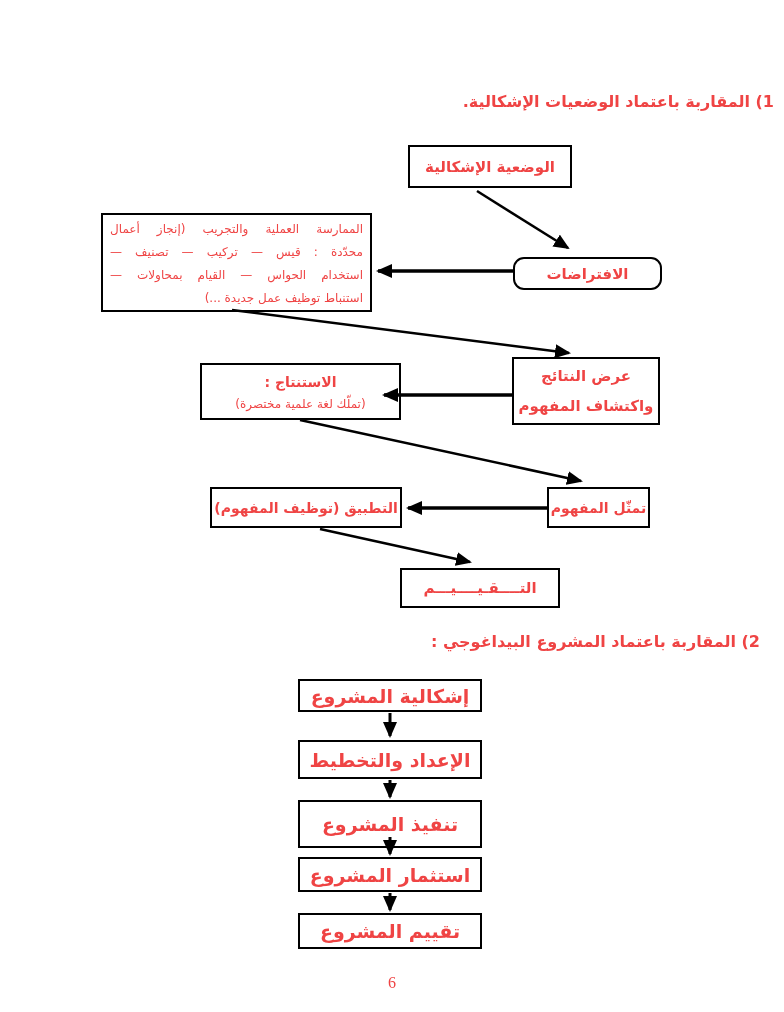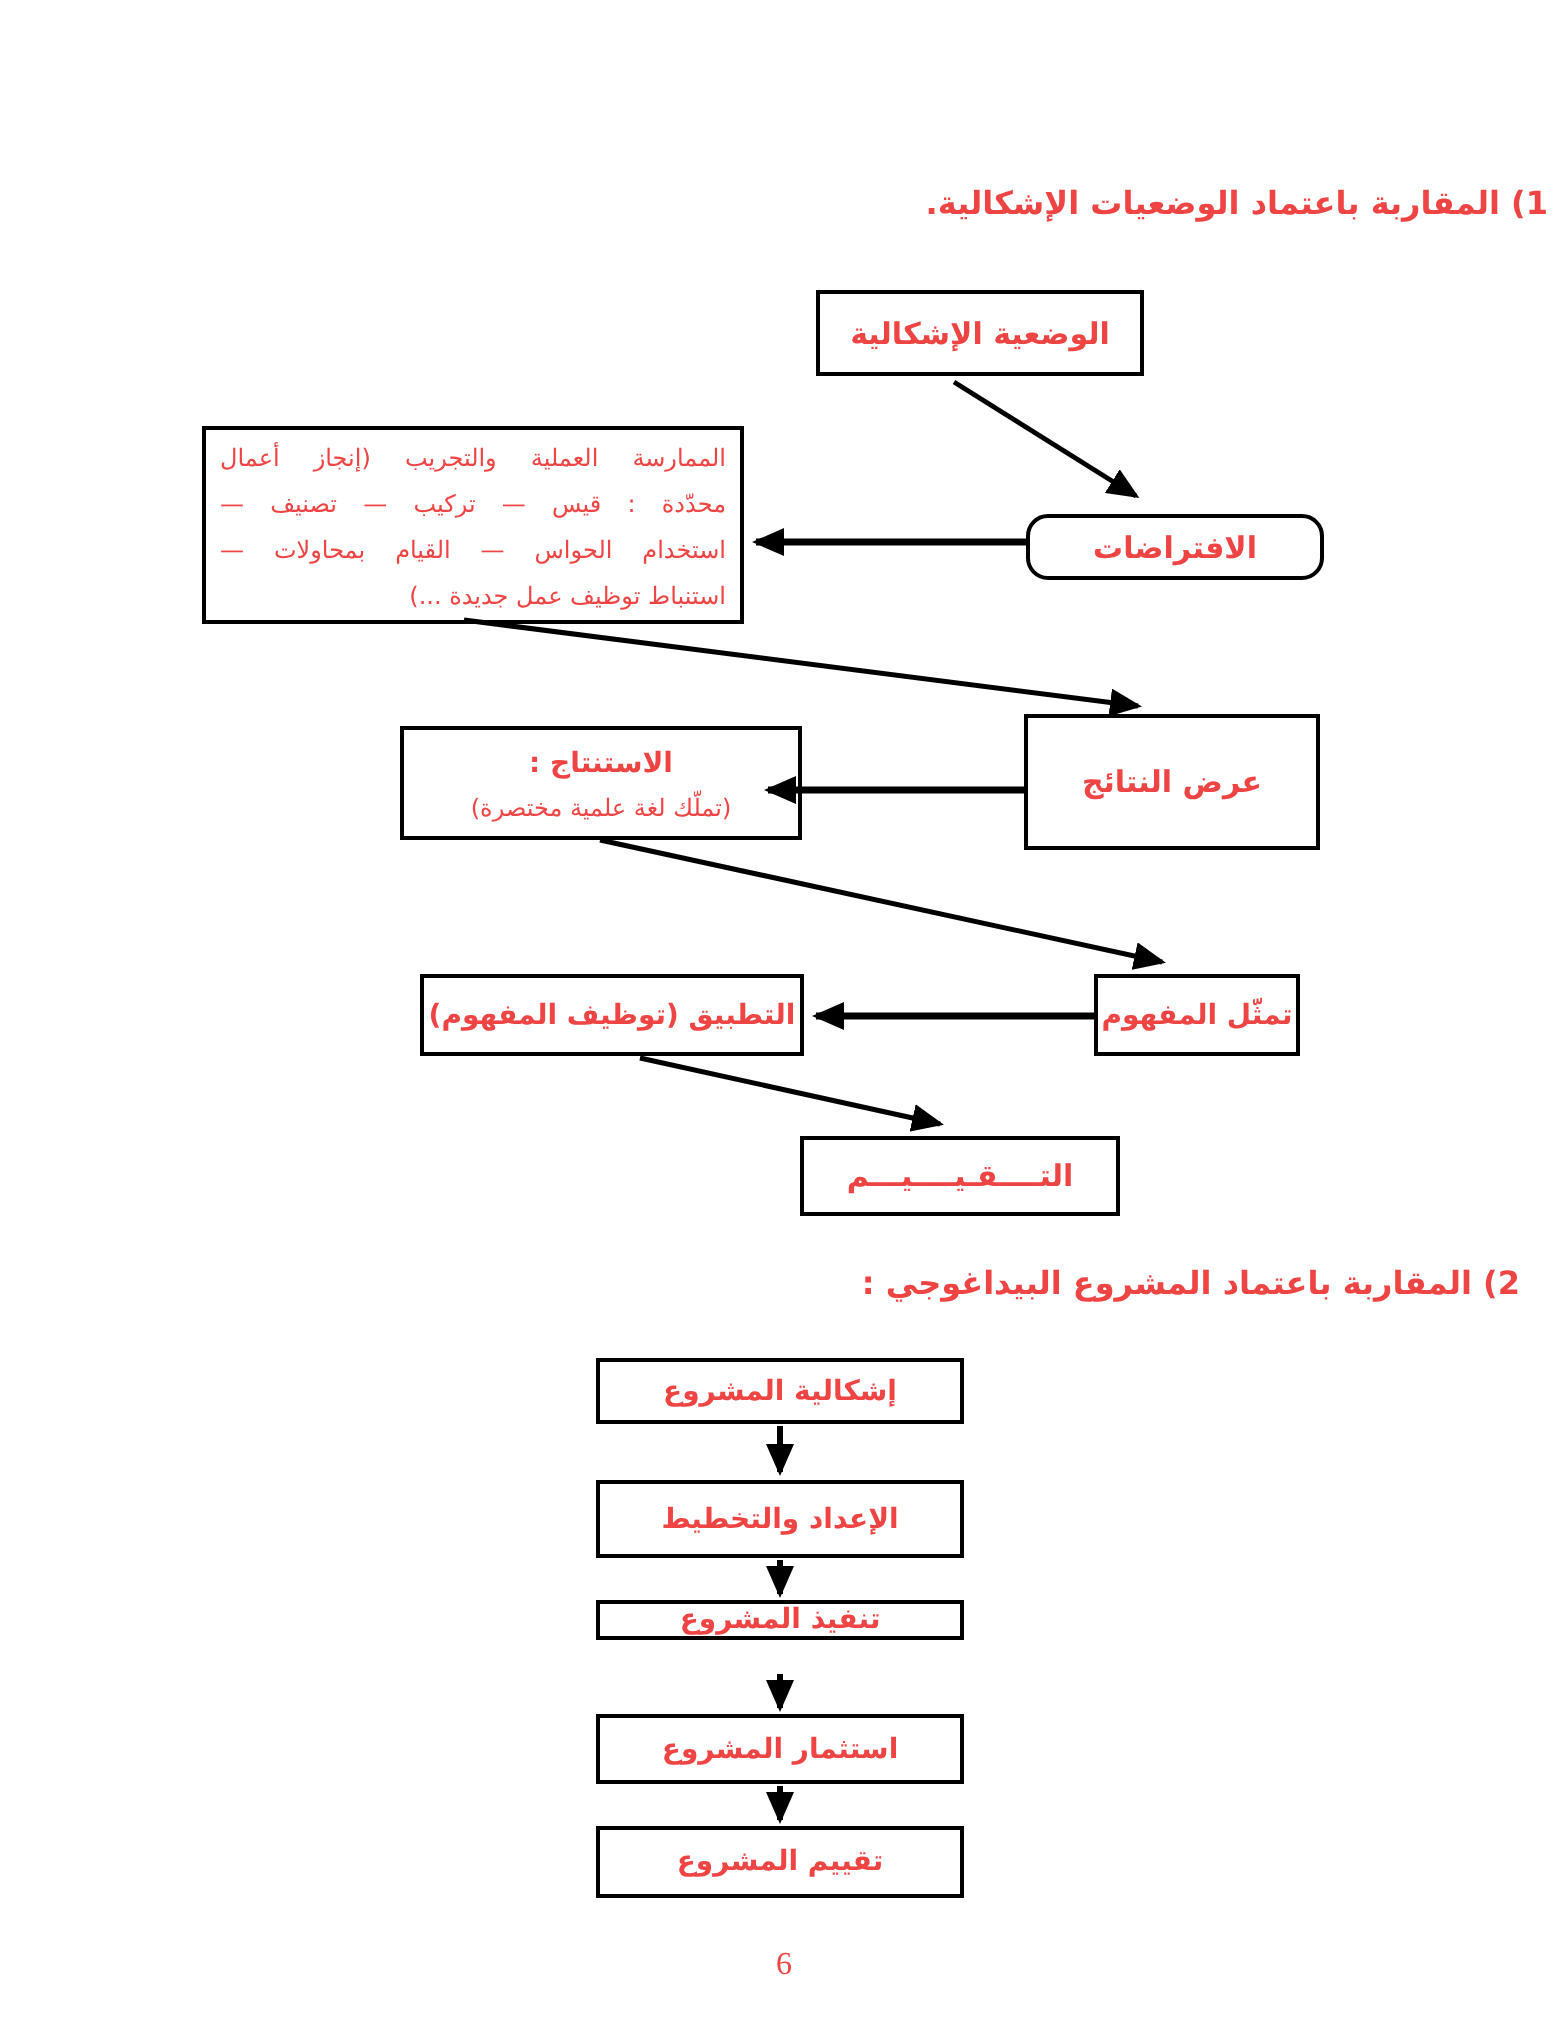--- a/index.html
+++ b/index.html
@@ -47,24 +47,24 @@
   #box-hypotheses{left:513px;top:257px;width:149px;height:33px;font-size:15px;font-weight:bold;border-radius:11px;}
   #box-results   {left:512px;top:357px;width:148px;height:68px;font-size:15px;font-weight:bold;line-height:30px;}
   #box-conclusion{left:200px;top:363px;width:201px;height:57px;}
   #box-conclusion .l1{font-size:14px;font-weight:bold;line-height:24px;}
   #box-conclusion .l2{font-size:12px;line-height:20px;}
   #box-concept   {left:547px;top:487px;width:103px;height:41px;font-size:14px;font-weight:bold;}
   #box-application{left:210px;top:487px;width:192px;height:41px;font-size:14px;font-weight:bold;}
   #box-evaluation{left:400px;top:568px;width:160px;height:40px;font-size:15px;font-weight:bold;}
 
   
-  .step{left:298px;width:184px;font-size:14px;font-weight:bold;}
+  .step{left:298px;width:184px;font-size:19px;font-weight:bold;}
   #step-1{top:679px;height:33px;}
   #step-2{top:740px;height:39px;}
-  #step-3{top:800px;height:20px;}
+  #step-3{top:800px;height:48px;}
   #step-4{top:857px;height:35px;}
   #step-5{top:913px;height:36px;}
 
   .arrows{
     position:absolute;left:0;top:0;width:784px;height:1012px;
     pointer-events:none;
   }
   .arrows line{stroke:#000;}
   .thin {stroke-width:2.5px;}
   .thick{stroke-width:3.5px;}
@@ -94,20 +94,21 @@
     <div class="pline">استخدام الحواس — القيام بمحاولات —</div>
     <div class="pline last">استنباط توظيف عمل جديدة ...)</div>
   </div>
 
   <div class="node" id="box-hypotheses">
     <span>الافتراضات</span>
   </div>
 
   <div class="node" id="box-results">
     <span>عرض النتائج</span>
+    <span>واكتشاف المفهوم</span>
   </div>
 
   <div class="node" id="box-conclusion">
     <div class="l1">الاستنتاج :</div>
     <div class="l2">(تملّك لغة علمية مختصرة)</div>
   </div>
 
   <div class="node" id="box-concept">
     <span>تمثّل المفهوم</span>
   </div>

